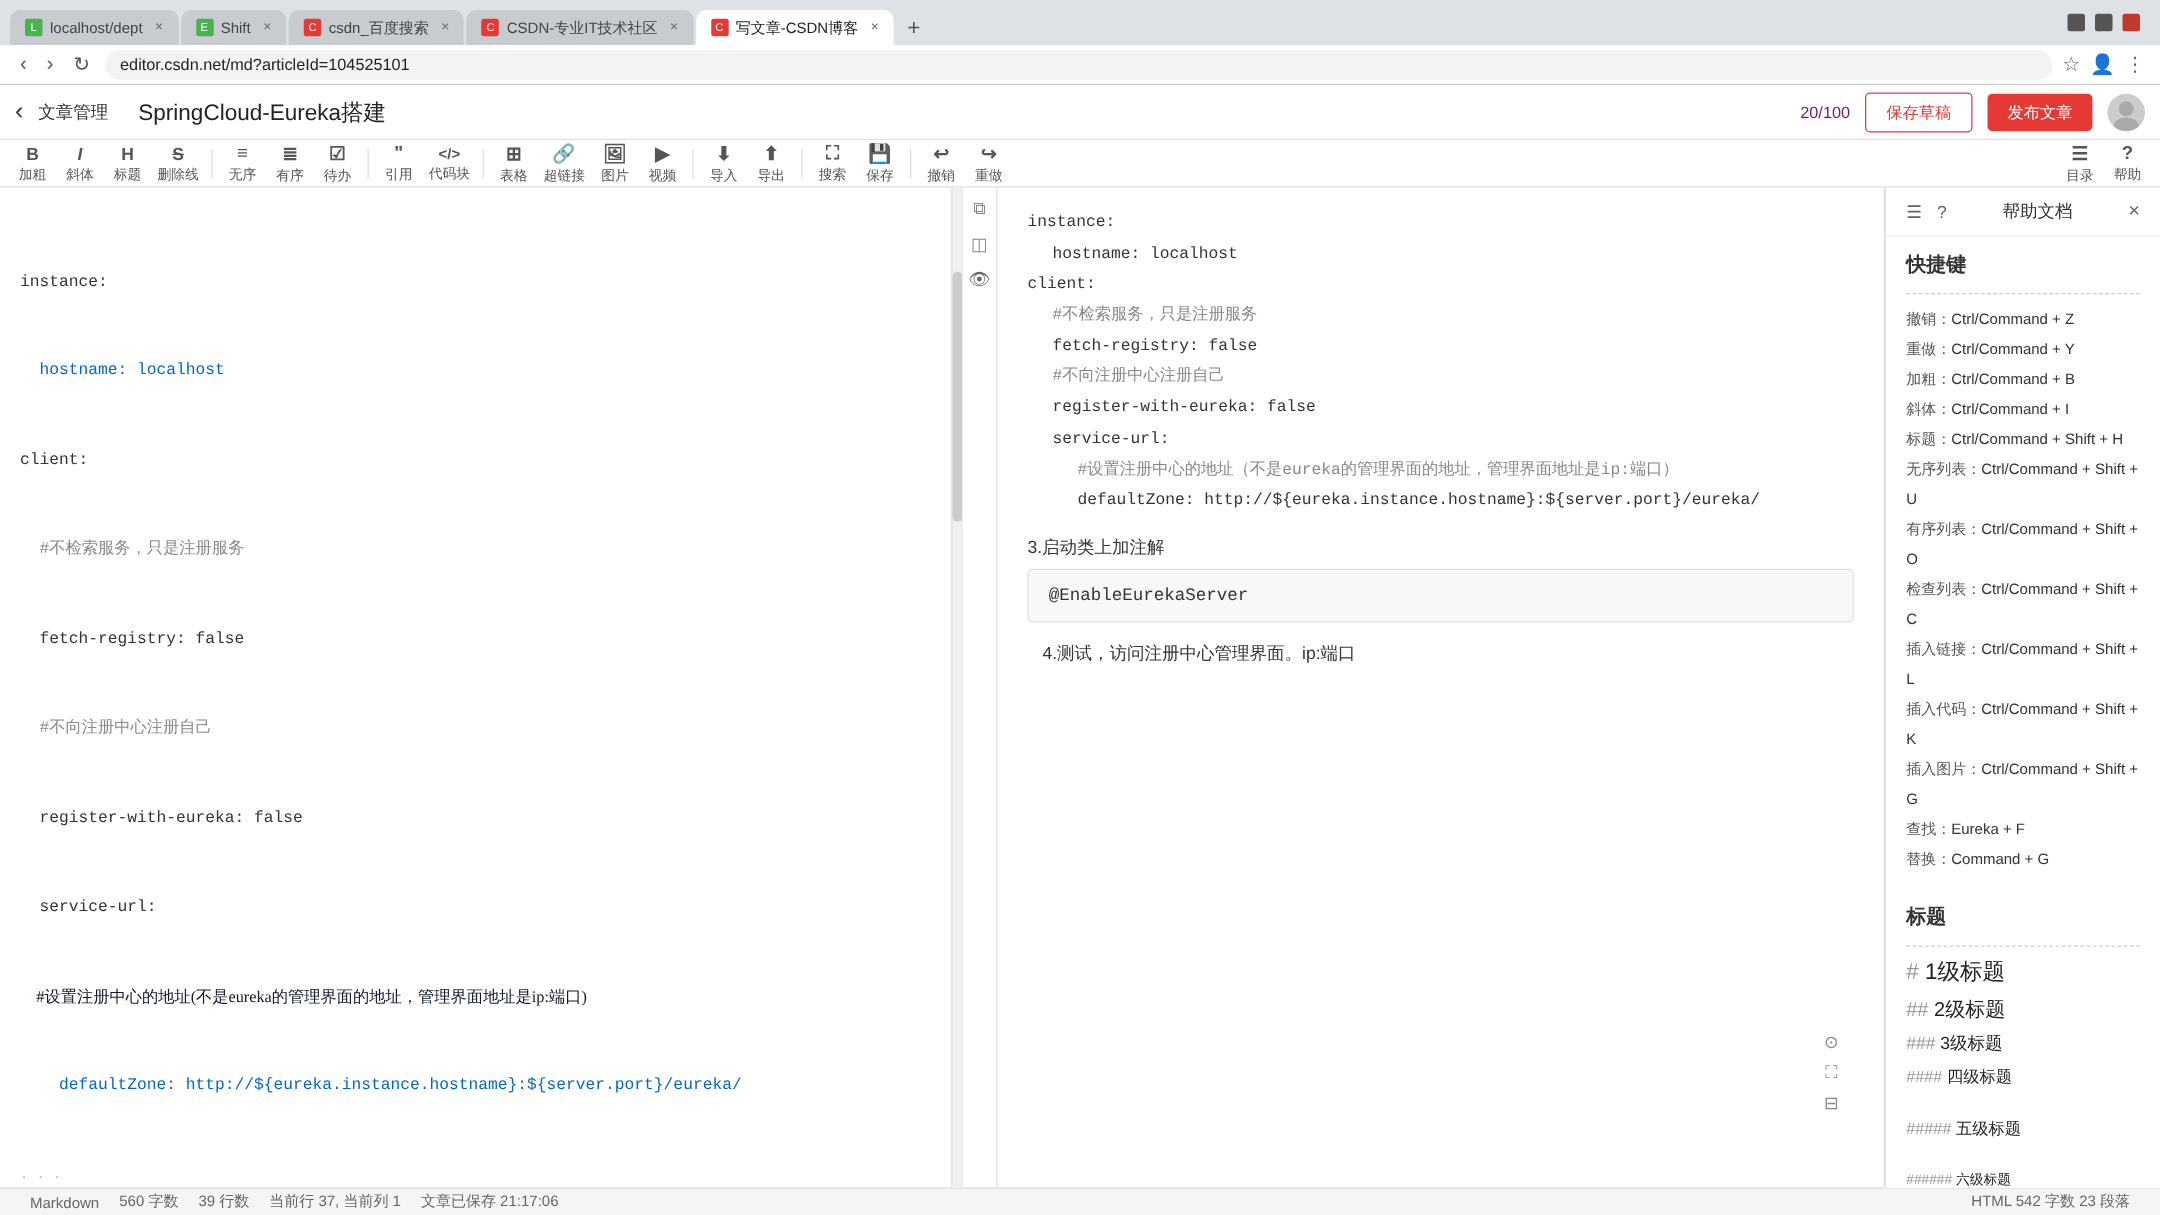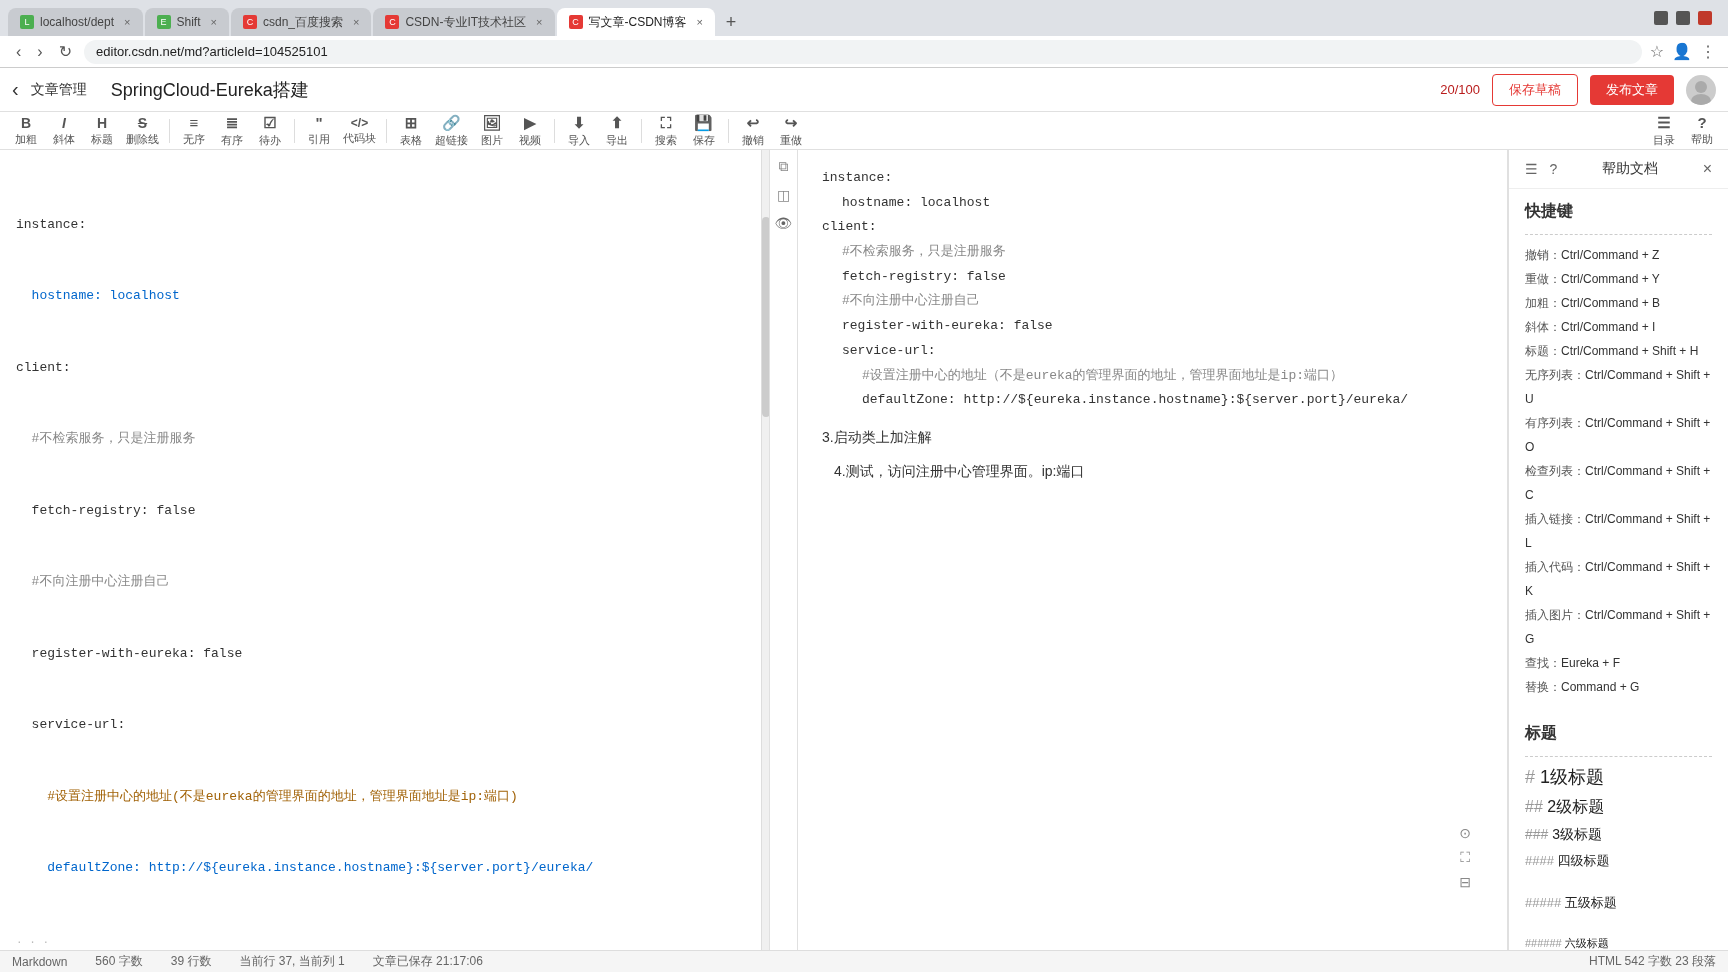--- a/index.html
+++ b/index.html
@@ -55,21 +55,21 @@
     .shortcut-item { font-size: 12px; color: #555; line-height: 2; }
     .shortcut-item .key { color: #333; }
     .heading-h1 { font-size: 18px; color: #222; margin: 8px 0; }
     .heading-h2 { font-size: 16px; color: #222; margin: 8px 0; }
     .heading-h3 { font-size: 14px; color: #222; margin: 8px 0; }
     .heading-h4 { font-size: 13px; color: #222; margin: 8px 0; }
     .heading-h5 { font-size: 13px; color: #222; margin: 24px 0; }
     .heading-h6 { font-size: 11px; color: #222; margin: 8px 0; }
 
     
-    .status-bar { height: 22px; background: #f5f5f5; border-top: 1px solid #ddd; display: flex; align-items: center; padding: 0 12px; gap: 28px; font-size: 12px; color: #666; }
+    .status-bar { height: 22px; background: #f5f5f5; border-top: 1px solid #ddd; display: flex; align-items: center; padding: 0 24px; gap: 16px; font-size: 12px; color: #666; }
     .preview-content { flex: 1; overflow-y: auto; padding: 16px 24px; }
   </style>
 </head>
 <body>
 
 <div class="browser-chrome">
   <div class="tab-bar">
     <div class="tab inactive">
       <div class="tab-favicon" style="background:#4CAF50; color:white; font-size:9px; display:flex; align-items:center; justify-content:center;">L</div>
       <span>localhost/dept</span>
@@ -115,21 +115,21 @@
     <span class="browser-icon">⋮</span>
   </div>
 </div>
 
 <div class="editor-container">
 
   <div class="editor-header">
     <span style="font-size:20px; color:#333; cursor:pointer;">‹</span>
     <span style="font-size:14px; color:#333;">文章管理</span>
     <input type="text" style="flex: 1 1 0%; border: none; outline: none; font-size: 18px; color: rgb(34, 34, 34); padding: 0px 12px;" value="SpringCloud-Eureka搭建">
-    <span style="font-size:13px; color:#b91c1c; white-space:nowrap;">20/100</span>
+    <span style="font-size:13px; color:#701a75; white-space:nowrap;">20/100</span>
     <button class="btn-save-draft">保存草稿</button>
     <button class="btn-publish">发布文章</button>
     <div class="avatar">
       <svg width="30" height="30" viewBox="0 0 30 30">
           <circle cx="15" cy="12" r="6" fill="#aaa"></circle>
           <ellipse cx="15" cy="26" rx="10" ry="7" fill="#aaa"></ellipse>
         </svg>
     </div>
   </div>
 
@@ -231,21 +231,21 @@
 
     <div class="left-panel" style="width: 45%; position: relative;">
       <div style="font-family: 'Courier New', monospace; font-size: 13px; line-height: 1.9; color: #333;">instance:</div>
       <div style="font-family: 'Courier New', monospace; font-size: 13px; line-height: 1.9; color: #0066cc;">  hostname: localhost</div>
       <div style="font-family: 'Courier New', monospace; font-size: 13px; line-height: 1.9; color: #333;">client:</div>
       <div style="font-family: 'Courier New', monospace; font-size: 13px; line-height: 1.9; color: #888;">  #不检索服务，只是注册服务</div>
       <div style="font-family: 'Courier New', monospace; font-size: 13px; line-height: 1.9; color: #333;">  fetch-registry: false</div>
       <div style="font-family: 'Courier New', monospace; font-size: 13px; line-height: 1.9; color: #888;">  #不向注册中心注册自己</div>
       <div style="font-family: 'Courier New', monospace; font-size: 13px; line-height: 1.9; color: #333;">  register-with-eureka: false</div>
       <div style="font-family: 'Courier New', monospace; font-size: 13px; line-height: 1.9; color: #333;">  service-url:</div>
-      <div style="font-family: Liberation Mono, monospace; font-size: 13px; line-height: 1.9; color: #a16207;">    #设置注册中心的地址(不是eureka的管理界面的地址，管理界面地址是ip:端口)</div>
+      <div style="font-family: Liberation Serif, serif; font-size: 13px; line-height: 1.9; color: #0f172a;">    #设置注册中心的地址(不是eureka的管理界面的地址，管理界面地址是ip:端口)</div>
       <div style="font-family: 'Courier New', monospace; font-size: 13px; line-height: 1.9; color: #0066cc;">    defaultZone: http://${eureka.instance.hostname}:${server.port}/eureka/</div>
       <div style="color:#bbb; font-size:11px; margin: 4px 0;">. . .</div>
       
       
       
       
       
       
       <div style="position:absolute; right:0; top:0; bottom:0; width:8px; background:#f0f0f0; border-left:1px solid #ddd;">
         <div style="width:8px; height:200px; background:#ccc; border-radius:4px; margin-top:20px;"></div>
@@ -266,20 +266,23 @@
           <div>client:</div>
           <div style="padding-left:20px; color:#888;">#不检索服务，只是注册服务</div>
           <div style="padding-left:20px;">fetch-registry: false</div>
           <div style="padding-left:20px; color:#888;">#不向注册中心注册自己</div>
           <div style="padding-left:20px;">register-with-eureka: false</div>
           <div style="padding-left:20px;">service-url:</div>
           <div style="padding-left:40px; color:#888;">#设置注册中心的地址（不是eureka的管理界面的地址，管理界面地址是ip:端口）</div>
           <div style="padding-left:40px;">defaultZone: http://${eureka.instance.hostname}:${server.port}/eureka/</div>
         </div>
         <div style="font-size:14px; color:#333; margin: 16px 0 8px;">3.启动类上加注解</div>
+        <div style="background: #f8f8f8; border: 1px solid #e0e0e0; border-radius: 4px; padding: 12px 16px; margin-bottom: 16px;">
+          <span style="font-family: 'Courier New', monospace; font-size:14px; color:#333;">@EnableEurekaServer</span>
+        </div>
         <div style="font-size:14px; color:#333; margin: 16px 12px 8px;">4.测试，访问注册中心管理界面。ip:端口</div>
       </div>
 
       <div style="position:absolute; right:36px; bottom:60px; display:flex; flex-direction:column; gap:8px; align-items:center;">
         <span style="font-size:14px; color:#888; cursor:pointer;">⊙</span>
         <span style="font-size:14px; color:#888; cursor:pointer;">⛶</span>
         <span style="font-size:14px; color:#888; cursor:pointer;">⊟</span>
       </div>
     </div>
 

